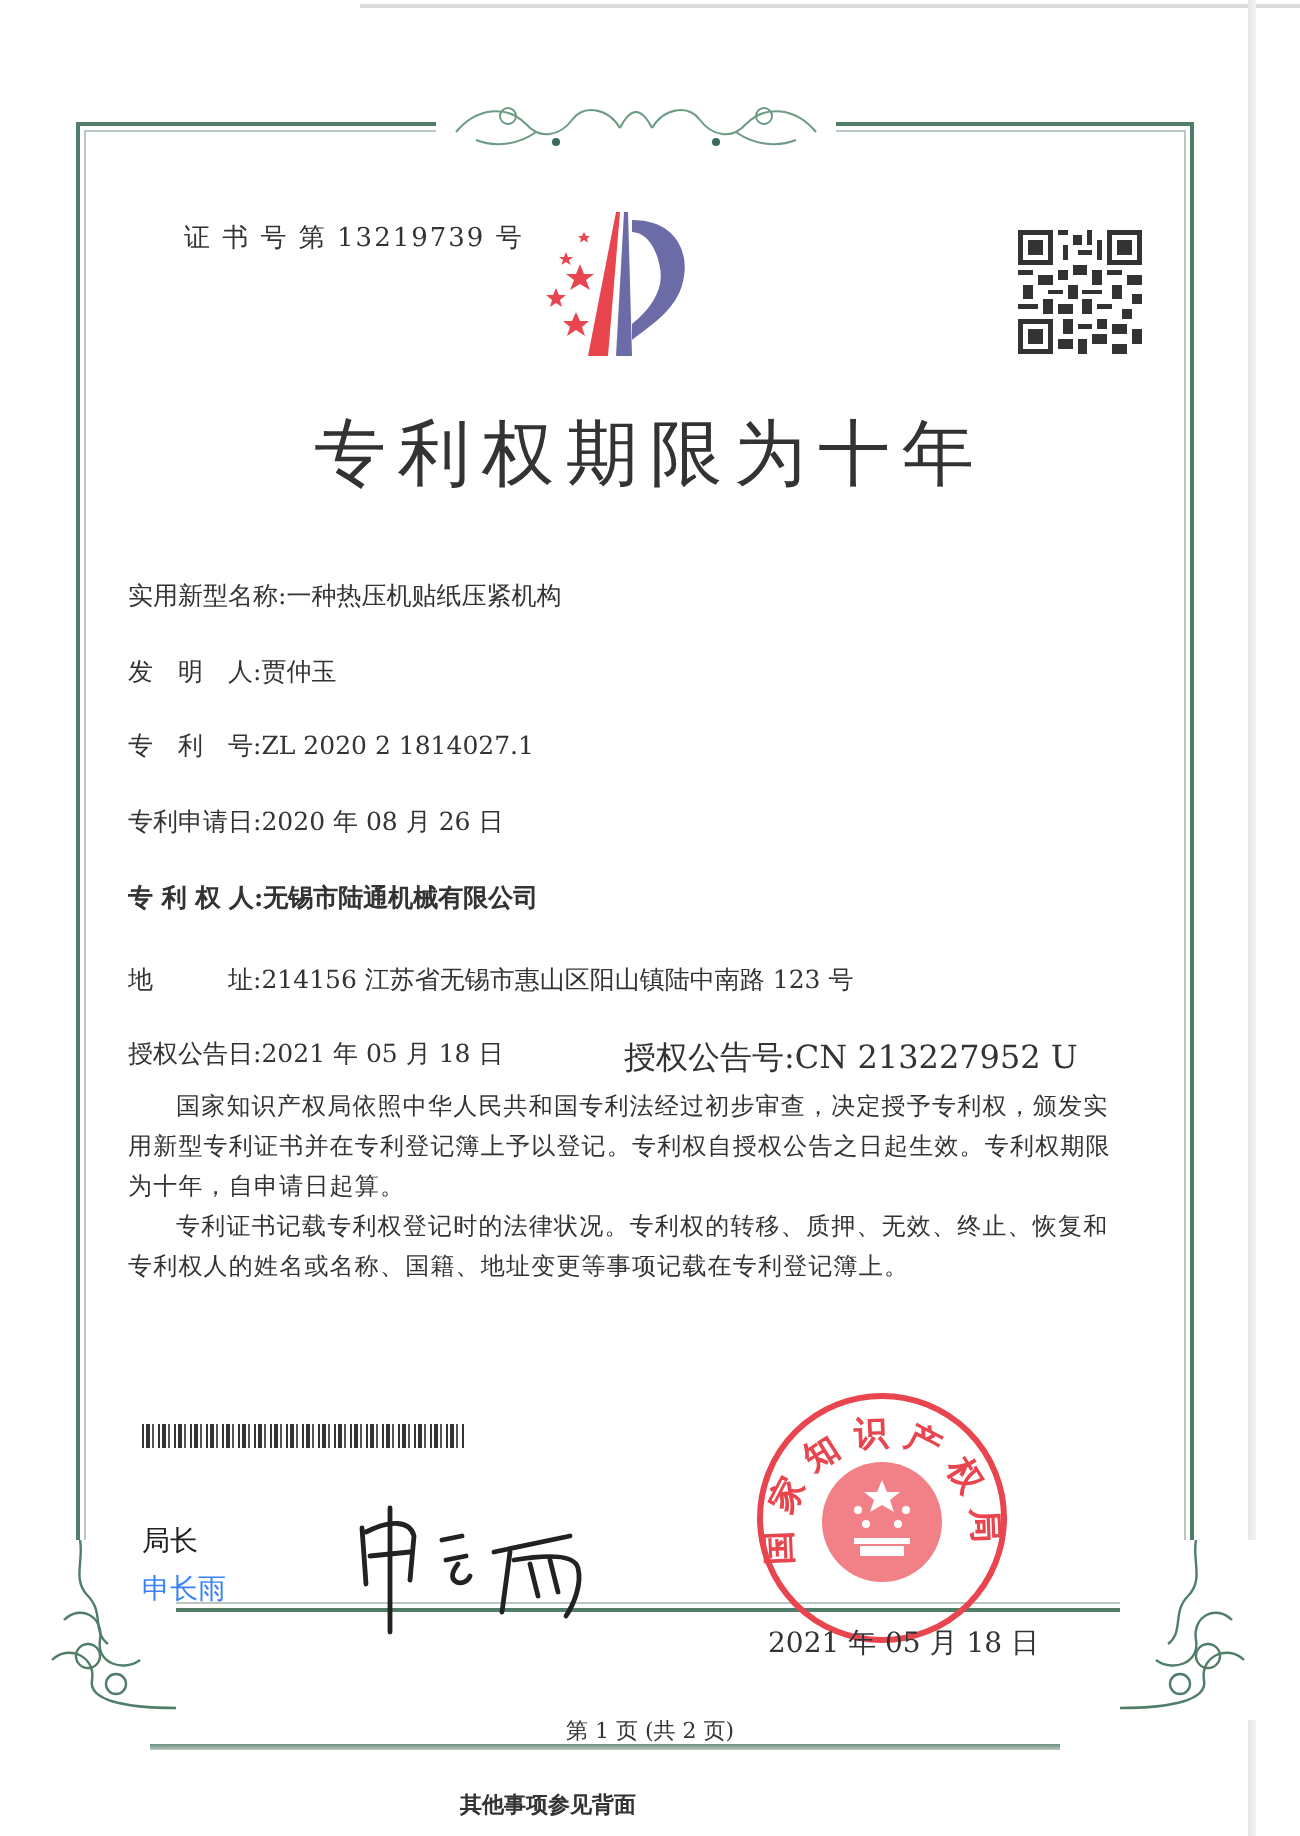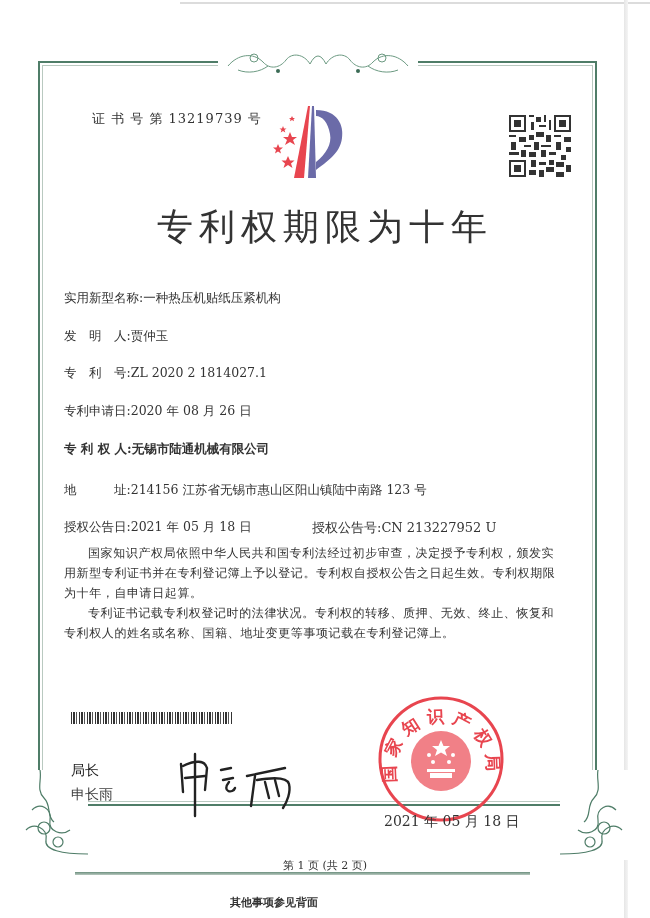--- a/index.html
+++ b/index.html
@@ -37,33 +37,33 @@
     }
     .field { position: absolute; left: 64px; font-size: 12.5px; color: #333; white-space: nowrap; }
     .field .label { display: inline-block; }
     .f-name { top: 290px; }
     .f-inventor { top: 328px; }
     .f-patno { top: 365px; }
     .f-appdate { top: 403px; }
     .f-owner { top: 441px; font-weight: bold; }
     .f-address { top: 482px; text-align: right; }
     .f-grantdate { top: 519px; }
-    .f-grantno { position: absolute; left: 312px; top: 519px; font-size: 13px; color: #333; white-space: nowrap; }
+    .f-grantno { position: absolute; left: 312px; top: 519px; font-size: 16px; color: #333; white-space: nowrap; }
     .para {
       position: absolute; left: 64px; width: 500px; font-size: 12px; line-height: 20px;
       color: #333; text-indent: 24px; letter-spacing: 0.6px;
     }
     .para1 { top: 543px; }
     .para2 { top: 603px; }
     .barcode {
       position: absolute; left: 71px; top: 712px; width: 162px; height: 12px;
       background: repeating-linear-gradient(to right, #333 0 1px, #fff 1px 2px, #333 2px 4px, #fff 4px 5px, #555 5px 6px, #fff 6px 8px);
     }
     .director-title { position: absolute; left: 71px; top: 762px; font-family: Liberation Serif, serif; font-size: 14px; color: #222; }
-    .director-name { position: absolute; left: 71px; top: 786px; font-family: Liberation Sans, sans-serif; font-size: 14px; color: #404040; }
+    .director-name { position: absolute; left: 71px; top: 786px; font-family: Liberation Sans, sans-serif; font-size: 14px; color: #3b82f6; }
     .signature { position: absolute; left: 175px; top: 750px; width: 135px; height: 70px; }
     .seal { position: absolute; left: 377px; top: 695px; width: 128px; height: 128px; }
     .seal-date {
       position: absolute; left: 384px; top: 813px; font-size: 14px; color: #333; letter-spacing: 0;
     }
     .page-no { position: absolute; left: 0; top: 858px; width: 650px; text-align: center; font-size: 11px; color: #333; }
     .footer-note {
       position: absolute; left: 0; top: 895px; width: 548px; text-align: center; font-size: 11px; font-weight: bold; color: #333;
     }
     .bottom-line {

